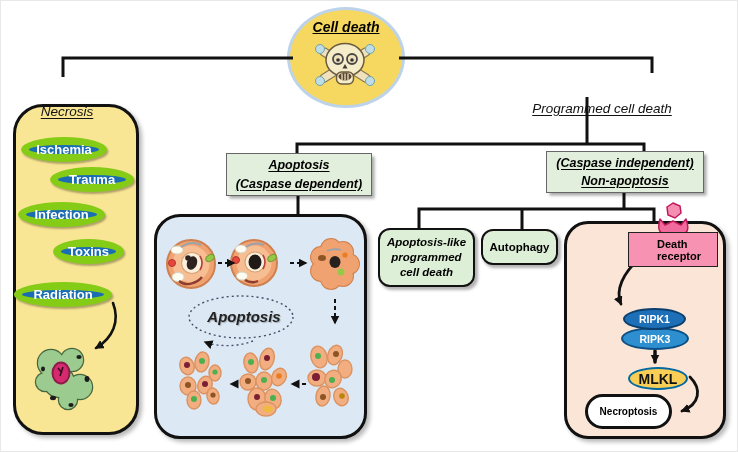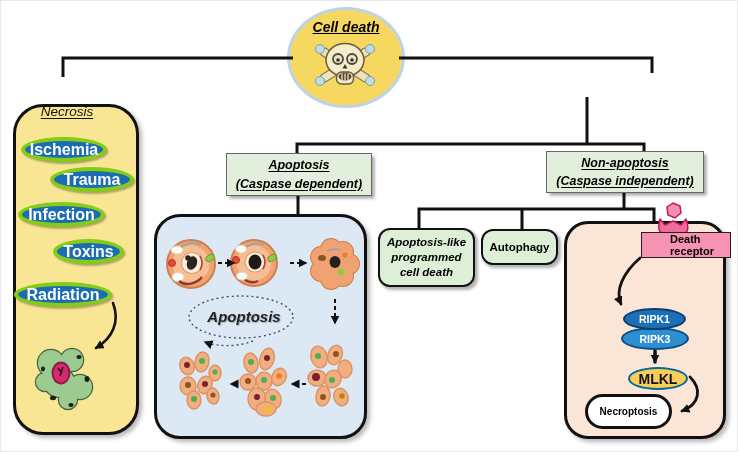--- a/index.html
+++ b/index.html
@@ -27,32 +27,32 @@
   .title { font-weight:normal; font-style:italic; font-size:13.5px; text-decoration:underline; text-underline-offset:2px; text-align:center;margin-top:24px; }
   #cell-death-label { position:relative; z-index:10; margin-top:9px; font-weight:bold; font-style:italic; font-size:14px; text-decoration:underline; }
   .gbox { position:absolute; z-index:10; background:var(--green-label); border:1.5px solid #666;
           box-shadow:2.5px 2.5px 3px rgba(0,0,0,.35); text-align:center;
           font-weight:bold; font-style:italic; font-size:12.5px; line-height:1.45;
           display:flex; flex-direction:column; justify-content:center; }
   .gbox span { text-decoration:underline; text-underline-offset:2px; }
   .cbox { position:absolute; z-index:10; background:var(--green-child); border:2.5px solid #111; border-radius:12px;
           box-shadow:2.5px 2.5px 3px rgba(0,0,0,.3); text-align:center; font-weight:bold; font-size:11.5px;
           line-height:1.3; display:flex; flex-direction:column; justify-content:center; }
-  .cause { position:absolute; z-index:10; background:var(--blue-oval); border:4px solid #84cc16; border-radius:50%;
-           color:#fff; font-weight:bold; font-size:16px; display:flex; align-items:center; justify-content:center;
+  .cause { position:absolute; z-index:10; background:var(--blue-oval); border:8px solid #84cc16; border-radius:50%;
+           color:#fff; font-weight:bold; font-size:13px; display:flex; align-items:center; justify-content:center;
            box-shadow:1.5px 2px 2px rgba(0,0,0,.3); }
   .step { position:absolute; z-index:10; border-radius:50%; color:#fff; font-weight:bold; font-size:10.5px;
           display:flex; align-items:center; justify-content:center; }
   #ripk1-oval { left:622px; top:307px; width:63px; height:22px; background:var(--ripk1); border:2px solid #0c3f6d; z-index:11; }
   #ripk3-oval { left:620px; top:326px; width:68px; height:23px; background:var(--ripk3); border:2px solid #0c4f84; }
   #mlkl-oval  { left:627px; top:366px; width:60px; height:23px; background:var(--mlkl); border:2px solid #0369a1; color:#111; font-size:14px; }
   #necroptosis-outcome { position:absolute; z-index:10; left:584px; top:393px; width:87px; height:35px; background:#fff;
           border:3.5px solid #111; border-radius:18px; display:flex; align-items:center; justify-content:center;
           font-weight:bold; font-size:10px; }
-  #death-receptor-label { position:absolute; z-index:10; left:640px; top:231px; width:90px; height:26px;
+  #death-receptor-label { position:absolute; z-index:10; left:627px; top:231px; width:90px; height:35px;
           background:var(--pink-label); border:1.5px solid #222; display:flex; align-items:center; justify-content:center;
           font-weight:bold; font-size:11px;padding-left:28px; }
   #apoptosis-cycle-label { position:absolute; z-index:10; left:178px; top:307px; width:130px; text-align:center;
           font-weight:bold; font-style:italic; font-size:15px; color:#222; text-shadow:1px 1px 1px rgba(0,0,0,.25); }
 </style>
 </head>
 <body>
 
 <div id="page">
 
@@ -260,28 +260,29 @@
     </g>
 
     <g stroke="#111" fill="none" stroke-linecap="round">
       <path d="M639,257 C622,272 614,289 620,303" stroke-width="2.8" marker-end="url(#ah)"></path>
       <path d="M654,350 L654,361" stroke-width="3.5" marker-end="url(#ah)"></path>
       <path d="M689,376 C701,388 699,403 681,410" stroke-width="2.8" marker-end="url(#ah)"></path>
     </g>
   </svg>
 
   <div class="lbl title" style="left:25px; top:79px; width:82px;">Necrosis</div>
+  <div class="lbl title" style="left:520px; top:76px; width:162px;">Programmed cell death</div>
 
   <div class="gbox" style="left:225px; top:152px; width:146px; height:43px;">
     <span>Apoptosis</span>
     <span>(Caspase dependent)</span>
   </div>
   <div class="gbox" style="left:545px; top:150px; width:158px; height:42px;">
+    <span>(Caspase independent)</span>
     <span>Non-apoptosis</span>
-    <span>(Caspase independent)</span>
   </div>
 
   <div class="cause" style="left:20px; top:136px; width:86px; height:25px;">Ischemia</div>
   <div class="cause" style="left:49px; top:166px; width:84px; height:25px;">Trauma</div>
   <div class="cause" style="left:52px; top:238px; width:71px; height:25px;">Toxins</div>
   <div class="cause" style="left:17px; top:201px; width:87px; height:25px;">Infection</div>
   <div class="cause" style="left:13px; top:281px; width:98px; height:25px;">Radiation</div>
 
   <div id="apoptosis-cycle-label">Apoptosis</div>
 

